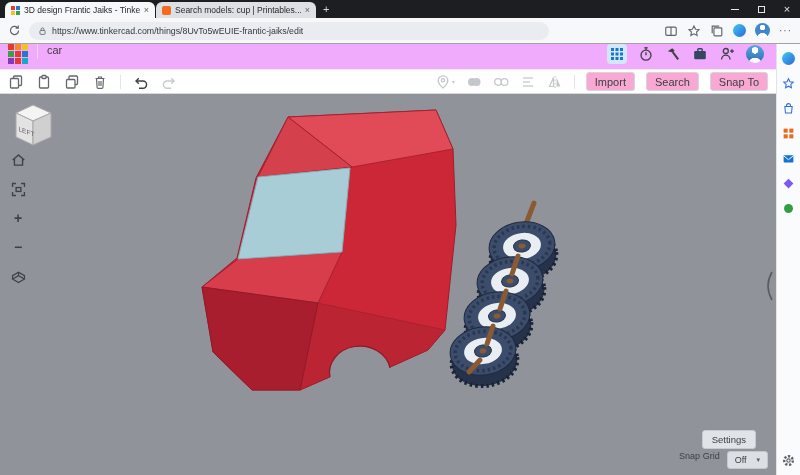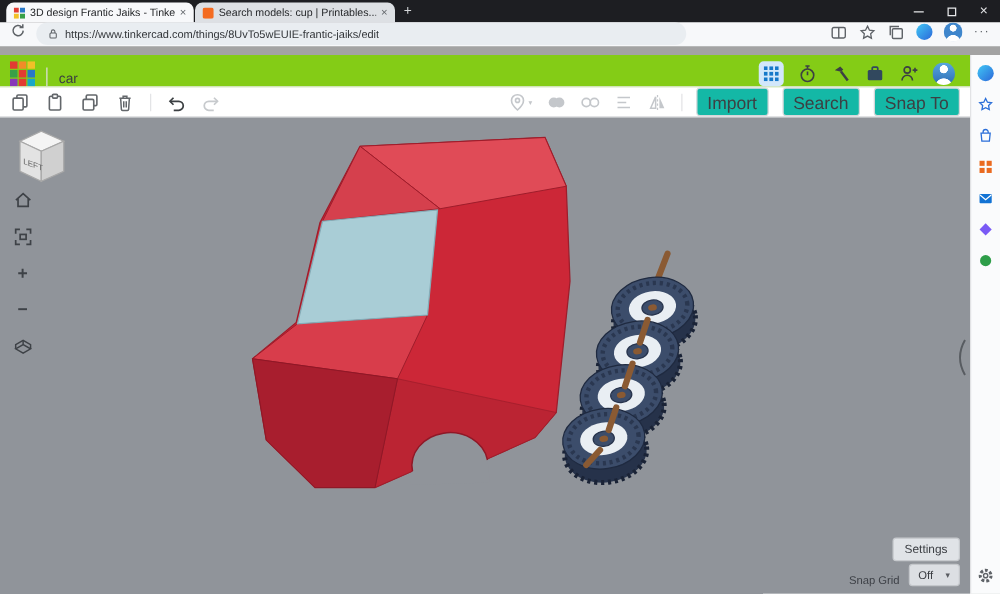--- a/index.html
+++ b/index.html
@@ -18,61 +18,61 @@
   .tab.inactive{background:#dde0e4;width:160px;margin-left:1px}
   .tab-title{flex:1;font-size:8.5px;color:#26282b;white-space:nowrap;overflow:hidden}
   .tab-close{font-size:9px;color:#5f6368;cursor:default}
   .newtab{color:#d6d8db;font-size:11px;margin:0 0 3px 7px}
   .wincontrols{margin-left:auto;display:flex;height:18px}
   .wc{width:26px;display:flex;align-items:center;justify-content:center;color:#e6e7e9;font-size:11px}
   .min-glyph{width:8px;height:1px;background:#e6e7e9;display:block}
   .max-glyph{width:7px;height:7px;border:1px solid #e6e7e9;display:block}
 
   
-  .addressrow{height:26px;background:#f7f8fa;border-bottom:7px solid #a3a3a3;display:flex;align-items:flex-start;padding:0 8px;gap:8px}
+  .addressrow{height:26px;background:#f7f8fa;border-bottom:1px solid #a3a3a3;display:flex;align-items:center;padding:0 8px;gap:8px}
   .urlpill{width:520px;height:18px;background:#e9edf1;border-radius:10px;display:flex;align-items:center;gap:5px;padding:0 9px}
   .url{font-size:8.8px;color:#33363a;white-space:nowrap;overflow:hidden}
   .addr-icons{margin-left:auto;display:flex;align-items:center;gap:9px}
   .avatar16{width:15px;height:15px;border-radius:50%;
     background:radial-gradient(circle at 50% 30%,#fff 0 2.6px,rgba(255,255,255,0) 3px),
                radial-gradient(circle at 50% 105%,#fff 0 5.5px,rgba(255,255,255,0) 6px),#3f86cc}
   .dots{color:#5f6368;font-size:10px;letter-spacing:1px;line-height:1}
 
   
   .mainrow{display:flex;height:431px}
   .content{width:776px;display:flex;flex-direction:column}
 
   
-  .tcheader{height:26px;background:#84cc16;border-bottom:1px solid #ececee;display:flex;align-items:flex-end;padding:0 8px}
+  .tcheader{height:26px;background:#f0abfc;border-bottom:1px solid #ececee;display:flex;align-items:flex-start;padding:0 8px}
   .vdiv{width:1px;height:15px;background:#ddd;margin:0 9px}
   .design-name{font-size:11px;color:#3a3d41}
   .hdr-icons{margin-left:auto;display:flex;align-items:center;gap:11px;margin-right:4px}
   .apps{width:20px;height:20px;border-radius:4px;background:#d2e7fa;display:flex;align-items:center;justify-content:center}
   .avatar18{width:18px;height:18px;border-radius:50%;
     background:radial-gradient(circle at 50% 30%,#fff 0 3.1px,rgba(255,255,255,0) 3.5px),
                radial-gradient(circle at 50% 108%,#fff 0 6.5px,rgba(255,255,255,0) 7px),
                linear-gradient(#58a7e0,#2d6db5)}
 
   
   .tctoolbar{height:24px;background:#fff;border-bottom:1px solid #d7d9db;display:flex;align-items:center;padding:0 8px;gap:12px}
   .tb-sep{width:1px;height:14px;background:#e3e4e6}
   .tb-right{margin-left:auto;display:flex;align-items:center;gap:11px}
-  .tb-btn{font-size:14px;color:#3c4043;background:#14b8a6;border:1px solid #d4d7da;border-radius:3px;padding:2.5px 8px;cursor:default}
+  .tb-btn{font-size:11px;color:#3c4043;background:#f9a8d4;border:1px solid #d4d7da;border-radius:3px;padding:2.5px 8px;cursor:default}
   .caret{font-size:6px;color:#c4c7cb;margin-left:-7px}
   .notes-wrap{display:flex;align-items:center}
 
   
   .canvas{position:relative;flex:1;background:var(--canvas-bg);overflow:hidden}
   .scene{position:absolute;inset:0}
   .viewcube{position:absolute;left:6px;top:4px}
   .navtools{position:absolute;left:8px;top:56px;display:flex;flex-direction:column;gap:9px}
   .navbtn{width:20px;height:20px;display:flex;align-items:center;justify-content:center;color:#3e4247;font-size:14px;font-weight:bold}
   .panel-chevron{position:absolute;right:2px;top:176px}
-  .settings-btn{position:absolute;right:8px;bottom:26px;background:#e0e3e7;border:1px solid #c7cace;color:#3a3d42;font-size:9.5px;padding:3px 9px;border-radius:3px}
-  .snaprow{position:absolute;right:8px;bottom:6px;display:flex;align-items:flex-end;gap:7px}
+  .settings-btn{position:absolute;right:20px;bottom:26px;background:#e0e3e7;border:1px solid #c7cace;color:#3a3d42;font-size:9.5px;padding:3px 9px;border-radius:3px}
+  .snaprow{position:absolute;right:8px;bottom:6px;display:flex;align-items:flex-start;gap:7px}
   .snap-label{font-size:9px;color:#3d4046}
   .snap-dd{background:#dcdfe3;border:1px solid #c4c7cb;border-radius:3px;font-size:9px;color:#3a3d42;padding:3px 7px;display:flex;gap:10px;align-items:center}
   .snap-caret{font-size:7px;color:#5a5d62}
 
   
   .edge-sidebar{width:24px;background:#fafbfc;border-left:1px solid #e2e3e5;display:flex;flex-direction:column;align-items:center;padding:7px 0;gap:10px}
   .sb-icon{width:15px;height:15px;display:flex;align-items:center;justify-content:center}
   .copilot{border-radius:50%;background:linear-gradient(135deg,#41c8f5,#2b67d9);width:13px;height:13px}
   .sb-gear{margin-top:auto}
   svg{display:block}

